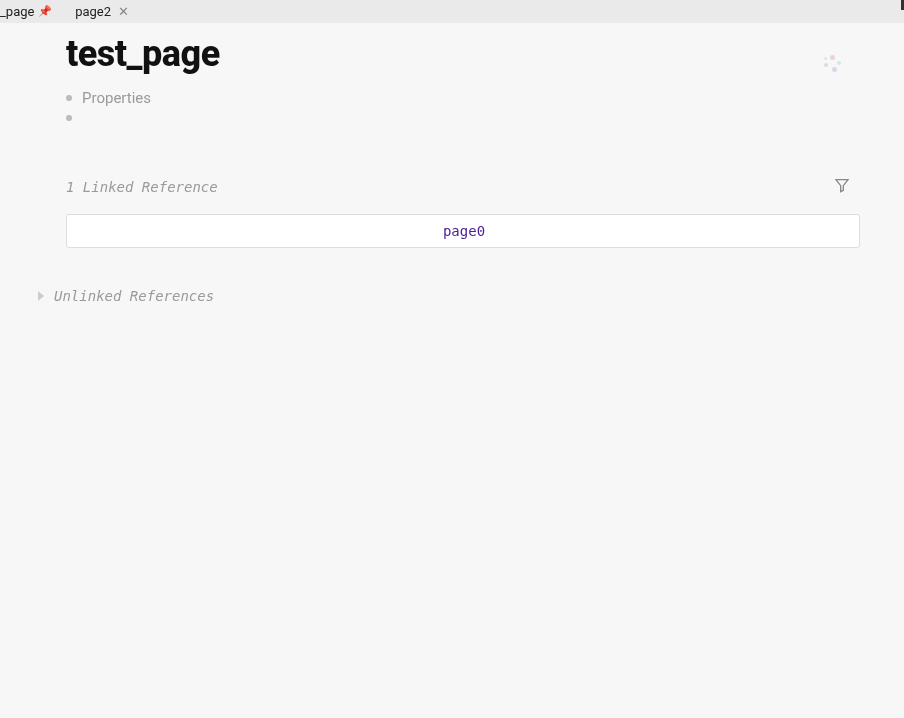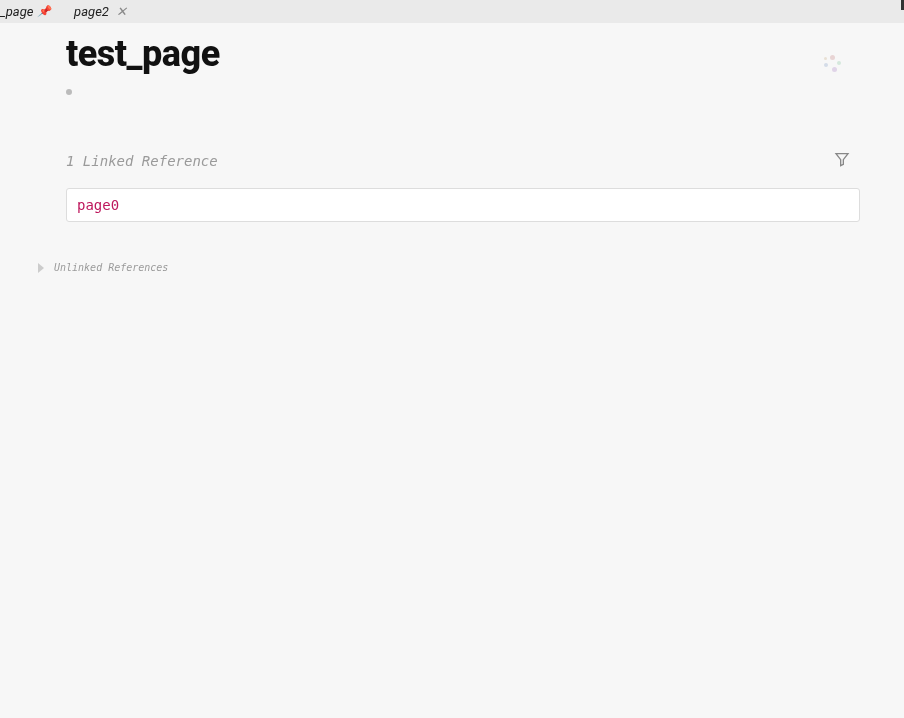--- a/index.html
+++ b/index.html
@@ -14,21 +14,20 @@
       height: 718px;
       overflow: hidden;
     }
     .tab-bar {
       display: flex;
       align-items: center;
       background: #eaeaea;
       height: 23px;
       font-size: 13px;
       position: relative;
-      font-style: italic;
     }
     .tab {
       display: flex;
       align-items: center;
       padding: 0 8px 0 0;
       height: 100%;
       gap: 4px;
     }
     .tab-overflow {
       padding-left: 0;
@@ -87,20 +86,21 @@
     }
     .dot1 { width: 5px; height: 5px; background: #e8d4d4; top: 2px; left: 8px; }
     .dot2 { width: 4px; height: 4px; background: #d4e8dc; top: 8px; left: 15px; }
     .dot3 { width: 5px; height: 5px; background: #e0d4e8; top: 14px; left: 10px; }
     .dot4 { width: 4px; height: 4px; background: #d4dce8; top: 10px; left: 2px; }
     .dot5 { width: 3px; height: 3px; background: #e8e0d4; top: 4px; left: 2px; }
 
     .linked-section {
       margin-top: 56px;
       padding-right: 40px;
+      text-align: center;
     }
     .linked-header {
       display: flex;
       justify-content: space-between;
       align-items: center;
       font-family: "SFMono-Regular", ui-monospace, Menlo, monospace;
       font-style: italic;
       color: #9a9a9a;
       font-size: 14px;
       margin-bottom: 18px;
@@ -115,21 +115,21 @@
     }
     .ref-panel {
       border: 1px solid #ddd;
       border-radius: 3px;
       background: #fff;
       padding: 8px 8px 8px 8px;
       margin-right: -8px;
     }
     .ref-page-link {
       font-family: "SFMono-Regular", ui-monospace, Menlo, monospace;
-      color: #be185d;
+      color: #4c1d95;
       font-size: 14px;
       padding-left: 2px;
     }
     .ref-block-row {
       display: flex;
       align-items: center;
       background: #cde8f2;
       border-radius: 2px;
       padding: 4px 8px 4px 4px;
       margin-top: 6px;
@@ -167,21 +167,21 @@
       width: 0;
       height: 0;
       border-top: 5px solid transparent;
       border-bottom: 5px solid transparent;
       border-left: 6px solid #ccc;
     }
     .unlinked-label {
       font-family: "SFMono-Regular", ui-monospace, Menlo, monospace;
       font-style: italic;
       color: #9a9a9a;
-      font-size: 10px;
+      font-size: 14px;
     }
     .right-edge {
       position: absolute;
       right: 0;
       top: 0;
       width: 3px;
       height: 10px;
       background: #333;
     }
   </style>
@@ -205,20 +205,24 @@
   <div class="loading-icon">
     <div class="dot dot1"></div>
     <div class="dot dot2"></div>
     <div class="dot dot3"></div>
     <div class="dot dot4"></div>
     <div class="dot dot5"></div>
   </div>
 
   <h1 class="page-title">test_page</h1>
 
+  <div class="bullet-row">
+    <div class="bullet"></div>
+    <span class="properties-label">Properties</span>
+  </div>
   <div class="bullet-row">
     <div class="bullet"></div>
   </div>
 
   <div class="linked-section">
     <div class="linked-header">
       <span>1 Linked Reference</span>
       <span class="filter-icon">
         <svg viewBox="0 0 24 24">
             <polygon points="3 4 21 4 14 13 14 20 10 22 10 13 3 4"></polygon>

